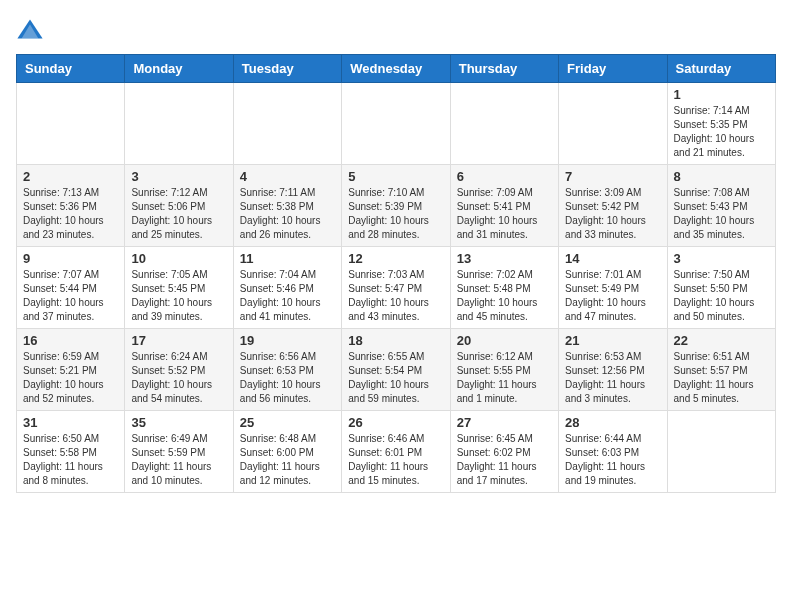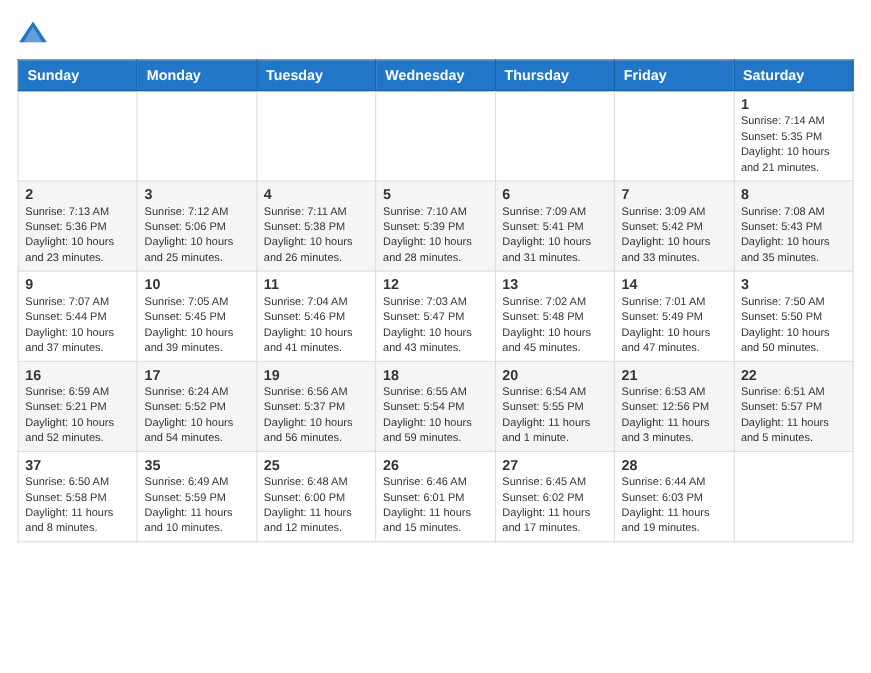--- a/index.html
+++ b/index.html
@@ -238,51 +238,51 @@
         </td>
         <td>
           <span class="day-num">17</span>
           <div class="day-info">Sunrise: 6:24 AM
 Sunset: 5:52 PM
 Daylight: 10 hours and 54 minutes.</div>
         </td>
         <td>
           <span class="day-num">19</span>
           <div class="day-info">Sunrise: 6:56 AM
-Sunset: 5:37 PM
+Sunset: 6:53 PM
 Daylight: 10 hours and 56 minutes.</div>
         </td>
         <td>
           <span class="day-num">18</span>
           <div class="day-info">Sunrise: 6:55 AM
 Sunset: 5:54 PM
 Daylight: 10 hours and 59 minutes.</div>
         </td>
         <td>
           <span class="day-num">20</span>
-          <div class="day-info">Sunrise: 6:54 AM
+          <div class="day-info">Sunrise: 6:12 AM
 Sunset: 5:55 PM
 Daylight: 11 hours and 1 minute.</div>
         </td>
         <td>
           <span class="day-num">21</span>
           <div class="day-info">Sunrise: 6:53 AM
 Sunset: 12:56 PM
 Daylight: 11 hours and 3 minutes.</div>
         </td>
         <td>
           <span class="day-num">22</span>
           <div class="day-info">Sunrise: 6:51 AM
 Sunset: 5:57 PM
 Daylight: 11 hours and 5 minutes.</div>
         </td>
       </tr>
       <tr>
         <td>
-          <span class="day-num">37</span>
+          <span class="day-num">31</span>
           <div class="day-info">Sunrise: 6:50 AM
 Sunset: 5:58 PM
 Daylight: 11 hours and 8 minutes.</div>
         </td>
         <td>
           <span class="day-num">35</span>
           <div class="day-info">Sunrise: 6:49 AM
 Sunset: 5:59 PM
 Daylight: 11 hours and 10 minutes.</div>
         </td>

